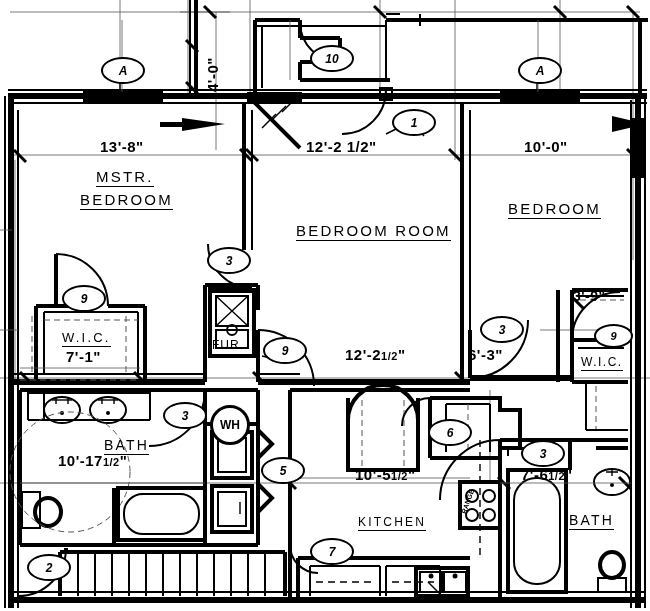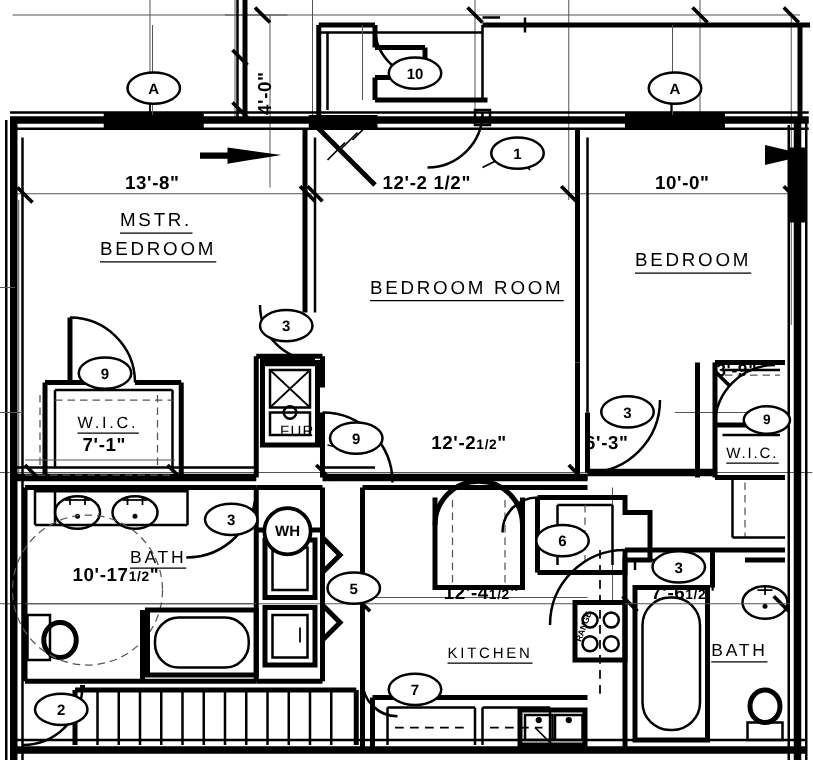--- a/index.html
+++ b/index.html
@@ -3,21 +3,21 @@
 <meta charset="utf-8">
 <style>
   html,body{margin:0;padding:0;background:#fff;}
   body{font-family:"Liberation Sans",sans-serif;}
   #plan{position:relative;width:650px;height:611px;background:#fff;overflow:hidden;}
   #plan svg{position:absolute;left:0;top:0;}
   .lbl{position:absolute;white-space:nowrap;color:#000;font-family:"Liberation Sans",sans-serif;font-weight:bold;}
   .room{font-size:15px;letter-spacing:2.2px;border-bottom:1.6px solid #000;padding-bottom:1px;font-weight:normal;}
   .dim{font-size:15px;font-weight:bold;letter-spacing:0.5px;}
   .tag{position:absolute;width:40px;height:23px;border:2.4px solid #000;border-radius:50%;background:#fff;
-       display:flex;align-items:center;justify-content:center;font-size:12px;font-weight:bold;color:#000;}
+       display:flex;align-items:center;justify-content:center;font-size:12px;font-weight:bold;color:#000;font-style:italic;}
   .tagsm{width:35px;height:20px;font-size:11px;}
   .vert{transform:rotate(-90deg);transform-origin:left top;}
   .fur{font-size:12px;letter-spacing:1px;font-weight:normal;}
   .wh{position:absolute;width:34px;height:34px;border:3px solid #000;border-radius:50%;background:#fff;
       display:flex;align-items:center;justify-content:center;font-size:12px;font-weight:bold;}
   .tiny{font-size:7px;font-weight:bold;}
 </style>
 </head>
 <body>
 
@@ -399,36 +399,36 @@
 
 <div class="lbl room" style="left:96px;top:168px;">MSTR.</div>
 <div class="lbl room" style="left:80px;top:191px;">BEDROOM</div>
 <div class="lbl room" style="left:296px;top:222px;">BEDROOM ROOM</div>
 <div class="lbl room" style="left:508px;top:200px;">BEDROOM</div>
 <div class="lbl room" style="left:62px;top:330px;font-size:13px;">W.I.C.</div>
 <div class="lbl room" style="left:581px;top:355px;font-size:12px;letter-spacing:1.5px;">W.I.C.</div>
 <div class="lbl room" style="left:104px;top:437px;font-size:14px;">BATH</div>
 <div class="lbl room" style="left:569px;top:512px;font-size:14px;">BATH</div>
 <div class="lbl room" style="left:358px;top:515px;font-size:12px;">KITCHEN</div>
-<div class="lbl fur" style="left:212px;top:338px;padding-left:12px;">FUR.</div>
+<div class="lbl fur" style="left:212px;top:338px;">FUR.</div>
 
 <div class="wh" style="left:210px;top:405px;">
       <span>WH</span>
     </div>
 
 <div class="lbl dim vert" style="left:204px;top:92px;">4'-0"</div>
 <div class="lbl dim" style="left:100px;top:138px;">13'-8"</div>
 <div class="lbl dim" style="left:306px;top:138px;">12'-2 1/2"</div>
 <div class="lbl dim" style="left:524px;top:138px;">10'-0"</div>
 <div class="lbl dim" style="left:66px;top:348px;">7'-1"</div>
 <div class="lbl dim" style="left:345px;top:346px;"><span>12'-2</span><span style="font-size:11px;">1/2</span><span>"</span></div>
 <div class="lbl dim" style="left:468px;top:346px;">6'-3"</div>
 <div class="lbl dim" style="left:573px;top:288px;font-size:14px;">3'-9"</div>
 <div class="lbl dim" style="left:58px;top:452px;"><span>10'-17</span><span style="font-size:11px;">1/2</span><span>"</span></div>
-<div class="lbl dim" style="left:355px;top:466px;"><span>12'-4</span><span style="font-size:11px;">1/2</span><span>"</span></div>
+<div class="lbl dim" style="left:355px;top:466px;"><span>10'-5</span><span style="font-size:11px;">1/2</span><span>"</span></div>
 <div class="lbl dim" style="left:521px;top:466px;"><span>7'-6</span><span style="font-size:11px;">1/2</span><span>"</span></div>
 
 <div class="lbl tiny" style="left:455px;top:498px;transform:rotate(-70deg);">RANGE</div>
 
 <div class="tag" style="left:101px;top:57px;">
       <span>A</span>
     </div>
 <div class="tag" style="left:518px;top:57px;">
       <span>A</span>
     </div>

